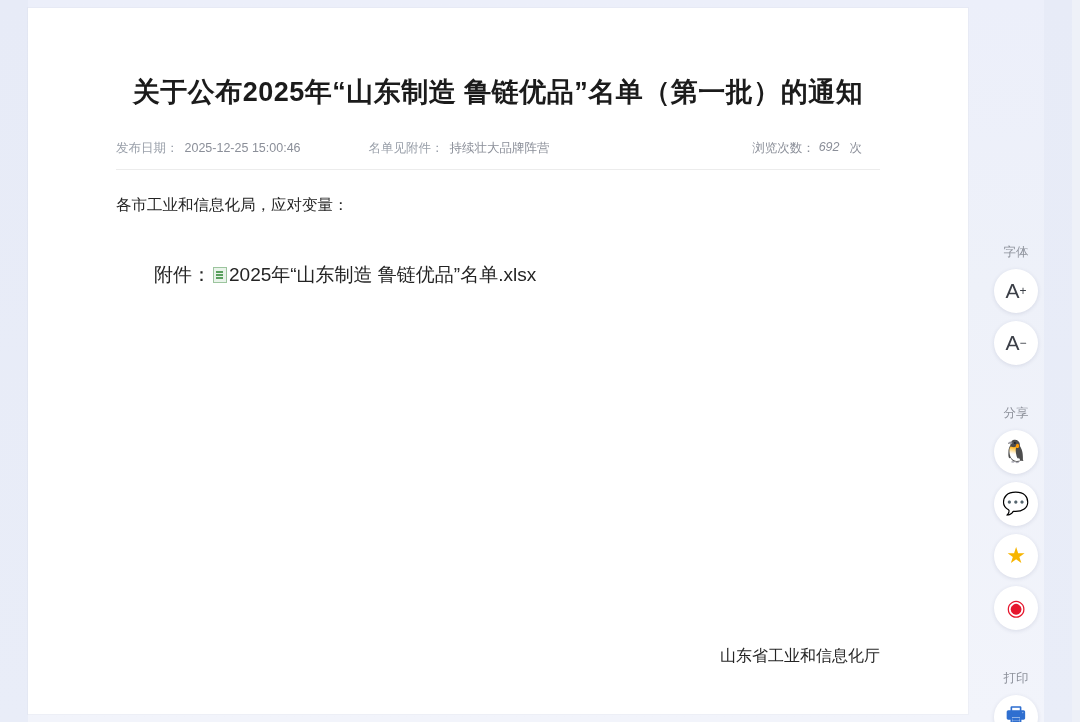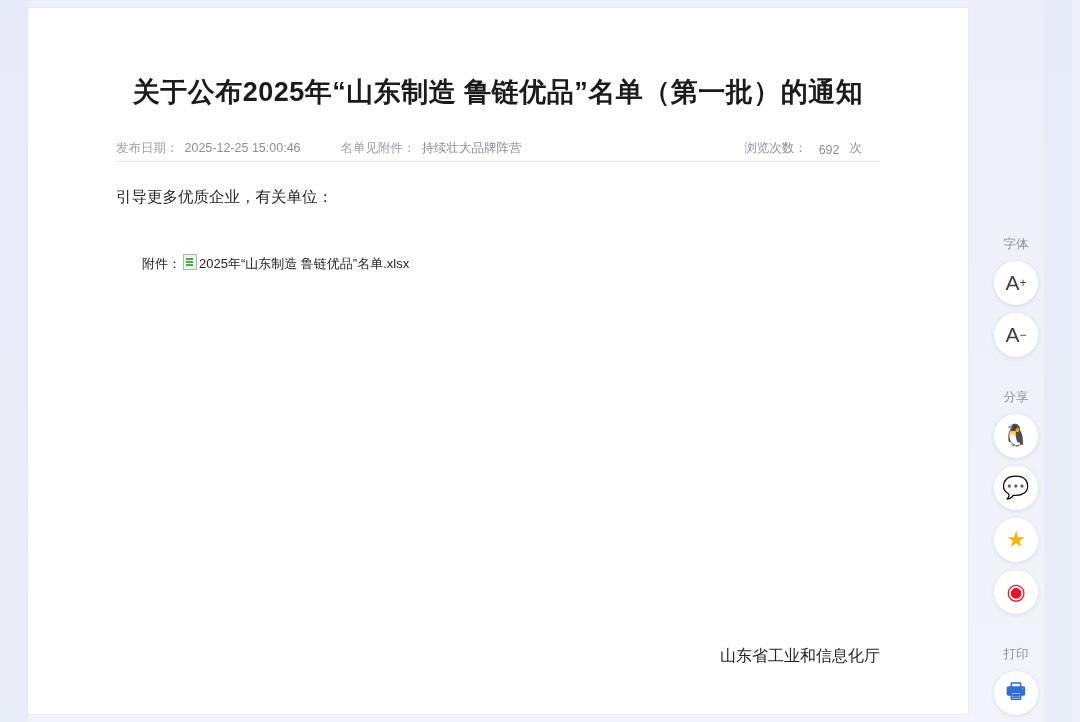--- a/index.html
+++ b/index.html
@@ -54,44 +54,45 @@
     letter-spacing: 0.5px;
     margin: 14px 0 0 0;
   }
 
   .meta-row {
     margin-top: 26px;
     display: flex;
     align-items: center;
     font-size: 12.5px;
     color: #8b8f99;
-    padding-bottom: 4px;
+    padding-bottom: 12px;
     border-bottom: 1px solid #ececec;
+    gap: 28px;
   }
   .meta-item { margin-right: 40px; white-space: nowrap; }
   .meta-item .label { color: #9aa0aa; }
   .meta-item .value { color: #8b8f99; margin-left: 6px; }
   .meta-spacer { flex: 1 1 auto; }
-  .meta-right { display: flex; align-items: flex-end; margin-right: 18px; }
-  .meta-right .value { margin: 0 10px 0 12px; }
+  .meta-right { display: flex; align-items: flex-start; margin-right: 18px; }
+  .meta-right .value { margin: 0 10px 0 4px; font-style: italic; }
 
   .body-text {
     margin-top: 18px;
     font-size: 15.5px;
     line-height: 34px;
     color: #242424;
     text-align: justify;
   }
   .p-first { text-indent: 0; }
   .p-indent { text-indent: 2em; }
 
   .attach-row {
     margin-top: 40px;
     text-indent: 2em;
-    font-size: 13px;
+    font-size: 19px;
     color: #242424;
     display: block;
   }
   .xls-icon {
     display: inline-block;
     vertical-align: -2px;
     width: 12px;
     height: 14px;
     margin: 0 2px 0 2px;
     background: #e9f3ea;
@@ -121,21 +122,21 @@
   .side-toolbar {
     position: absolute;
     right: 0;
     top: 228px;
     width: 112px;
     text-align: center;
   }
   .side-group-label {
     font-size: 12.5px;
     color: #8d919b;
-    margin: 8px 0 8px 0;
+    margin: 16px 0 8px 0;
   }
   .side-btn {
     width: 44px;
     height: 44px;
     margin: 0 auto 8px auto;
     border-radius: 50%;
     background: #ffffff;
     box-shadow: 0 1px 4px rgba(40,50,90,0.12);
     display: flex;
     align-items: center;
@@ -181,21 +182,21 @@
         </div>
         <div class="meta-spacer"></div>
         <div class="meta-right">
           <span class="label">浏览次数：</span>
           <span class="value">692</span>
           <span class="label">次</span>
         </div>
       </div>
 
       <div class="body-text">
-        <p class="p-first">引导更多优质企业，有关单位：</p>
+        <p class="p-first">各市工业和信息化局，应对变量：</p>
       </div>
 
       <div class="attach-row">
         <span>附件：</span><span class="xls-icon"></span><span>2025年“山东制造 鲁链优品”名单.xlsx</span>
       </div>
 
     </div>
 
     <div class="sign-block">
       <div>山东省工业和信息化厅</div>

